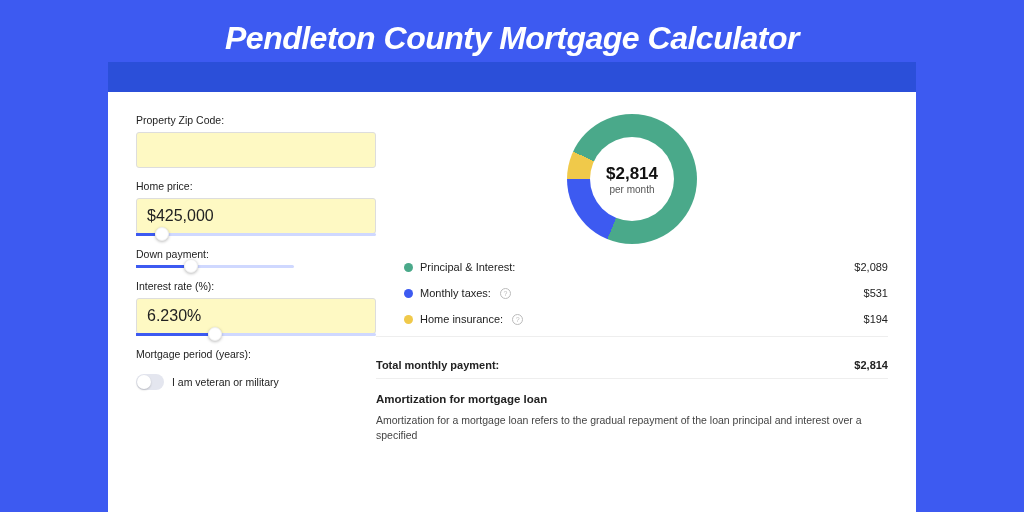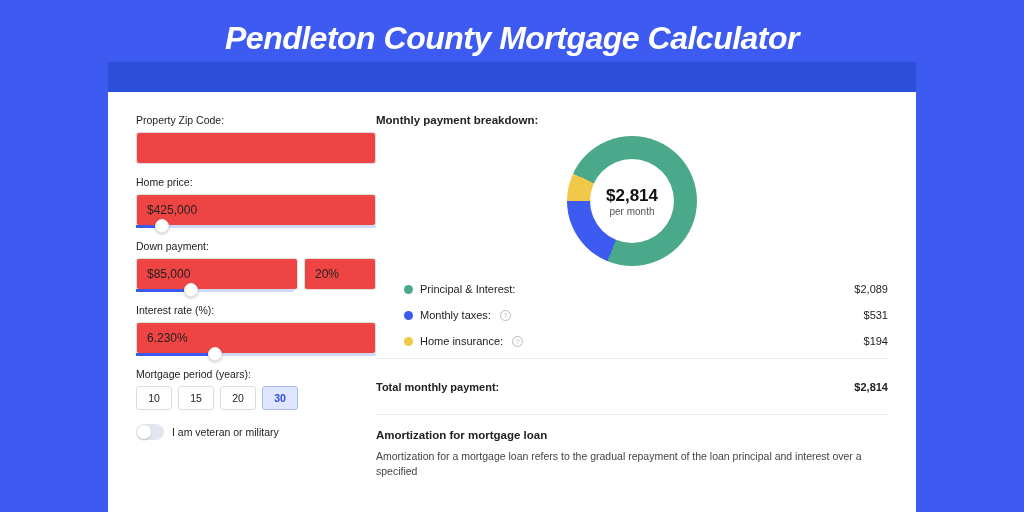--- a/index.html
+++ b/index.html
@@ -8,21 +8,21 @@
     .header { text-align: center; padding: 20px 0 5px 0; }
     .header h1 { color: #fff; font-size: 32px; font-weight: 700; letter-spacing: -0.5px; font-style: italic; }
     .banner { background: #2b4fd9; height: 30px; margin: 0 108px 0 108px; }
     .card { background: #fff; margin: 0 108px; height: 420px; padding: 22px 28px 0 28px; display: flex; position: relative; overflow: hidden; }
 
     .left { width: 240px; flex-shrink: 0; }
     .right { flex: 1; }
 
     .field-group { margin-bottom: 12px; position: relative; }
     .label { font-size: 10.5px; color: #222; margin-bottom: 6px; display: block; }
-    .input, .inputsm { width: 100%; border: 1px solid #ddd; border-radius: 3px; padding: 8px 10px; font-size: 12px; color: #222; background:#ef4444; }
+    .input, .inputsm { width: 100%; border: 1px solid #ddd; border-radius: 3px; padding: 8px 10px; font-size: 16px; color: #222; background:#fef9c3; }
     .inputsm { width: 72px; }
     .row { display: flex; gap: 6px; }
     .row .input { flex: 1; }
     .slider-track { height: 3px; background: #cfd8ff; position: relative; margin-top: -1px; border-radius: 2px; }
     .slider-track .fill { position:absolute; height:3px; background:#3d5af1; left:0; top:0; }
     .slider-track .thumb { position:absolute; width:14px; height:14px; background:#fff; border-radius:50%; top:-6px; box-shadow:0 1px 3px rgba(0,0,0,.25); border:1px solid #eee; }
 
     .pill-row { display:flex; gap:6px; }
     .pill { width:36px; height:24px; border:1px solid #ddd; border-radius:3px; font-size:10.5px; display:flex; align-items:center; justify-content:center; color:#222; background:#fff; cursor:pointer; }
     .pill.active { background:#dfe6ff; border-color:#aeb9f7; color:#2b4fd9; font-weight:600; }
@@ -39,21 +39,21 @@
     .donut .val { font-size:17px; font-weight:700; color:#111; }
     .donut .sub { font-size:10px; color:#555; }
 
     .legend-row { display:flex; align-items:center; justify-content:space-between; padding: 7px 0; font-size:11px; color:#222; }
     .legend-row.total { border-top:1px solid #eee; margin-top:4px; padding-top:22px; font-weight:700; }
     .lg-left { display:flex; align-items:center; gap:7px;padding-left:28px; }
     .dot { width:9px; height:9px; border-radius:50%; display:inline-block; }
     .info-ico { width:11px; height:11px; border:1px solid #bbb; border-radius:50%; font-size:7px; color:#bbb; display:inline-flex; align-items:center; justify-content:center; margin-left:2px; }
     .val { font-size:11px; color:#222; }
 
-    .amort { margin-top: 14px; border-top:1px solid #eee; padding-top: 14px; }
+    .amort { border-top:1px solid #eee; padding-top: 14px; }
     .amort h3 { font-size:11.5px; font-weight:700; color:#222; margin-bottom:8px; }
     .amort p { font-size:10.5px; color:#444; line-height:1.4; }
   </style>
 </head>
 <body>
 
 <div class="header">
   <h1>Pendleton County Mortgage Calculator</h1>
 </div>
 <div class="banner"></div>
@@ -71,60 +71,49 @@
       <label class="label">Home price:</label>
       <input class="input" value="$425,000" style="">
       <div class="slider-track">
         <div class="fill" style="width:8%"></div>
         <div class="thumb" style="left:8%"></div>
       </div>
     </div>
 
     <div class="field-group">
       <label class="label">Down payment:</label>
-      <div class="row">
-        <input class="input" value="$85,000" style="">
-        <input class="inputsm" value="20%" style="">
-      </div>
       <div class="slider-track" style="width:66%">
         <div class="fill" style="width:30%"></div>
         <div class="thumb" style="left:30%"></div>
       </div>
     </div>
 
     <div class="field-group">
       <label class="label">Interest rate (%):</label>
       <input class="input" value="6.230%" style="">
       <div class="slider-track">
         <div class="fill" style="width:30%"></div>
         <div class="thumb" style="left:30%"></div>
       </div>
     </div>
 
     <div class="field-group">
       <label class="label">Mortgage period (years):</label>
-      <div class="pill-row">
-        <div class="pill">10</div>
-        <div class="pill">15</div>
-        <div class="pill">20</div>
-        <div class="pill active">30</div>
-      </div>
     </div>
 
     <div class="check-row">
       <div class="toggle">
           <div class="knob"></div>
         </div>
       <span class="cbx-label">I am veteran or military</span>
     </div>
 
   </div>
 
   <div class="right">
-    <h2>Monthly payment breakdown:</h2>
 
     <div class="donut-wrap">
       <div class="donut" id="donut" style="background: conic-gradient(from -65deg, rgb(74, 169, 138) 0deg, rgb(74, 169, 138) 267.249deg, rgb(61, 90, 241) 267.249deg, rgb(61, 90, 241) 335.181deg, rgb(240, 201, 74) 335.181deg, rgb(240, 201, 74) 360deg);">
         <div class="hole">
           <div class="val">$2,814</div>
           <div class="sub">per month</div>
         </div>
       </div>
     </div>
 

